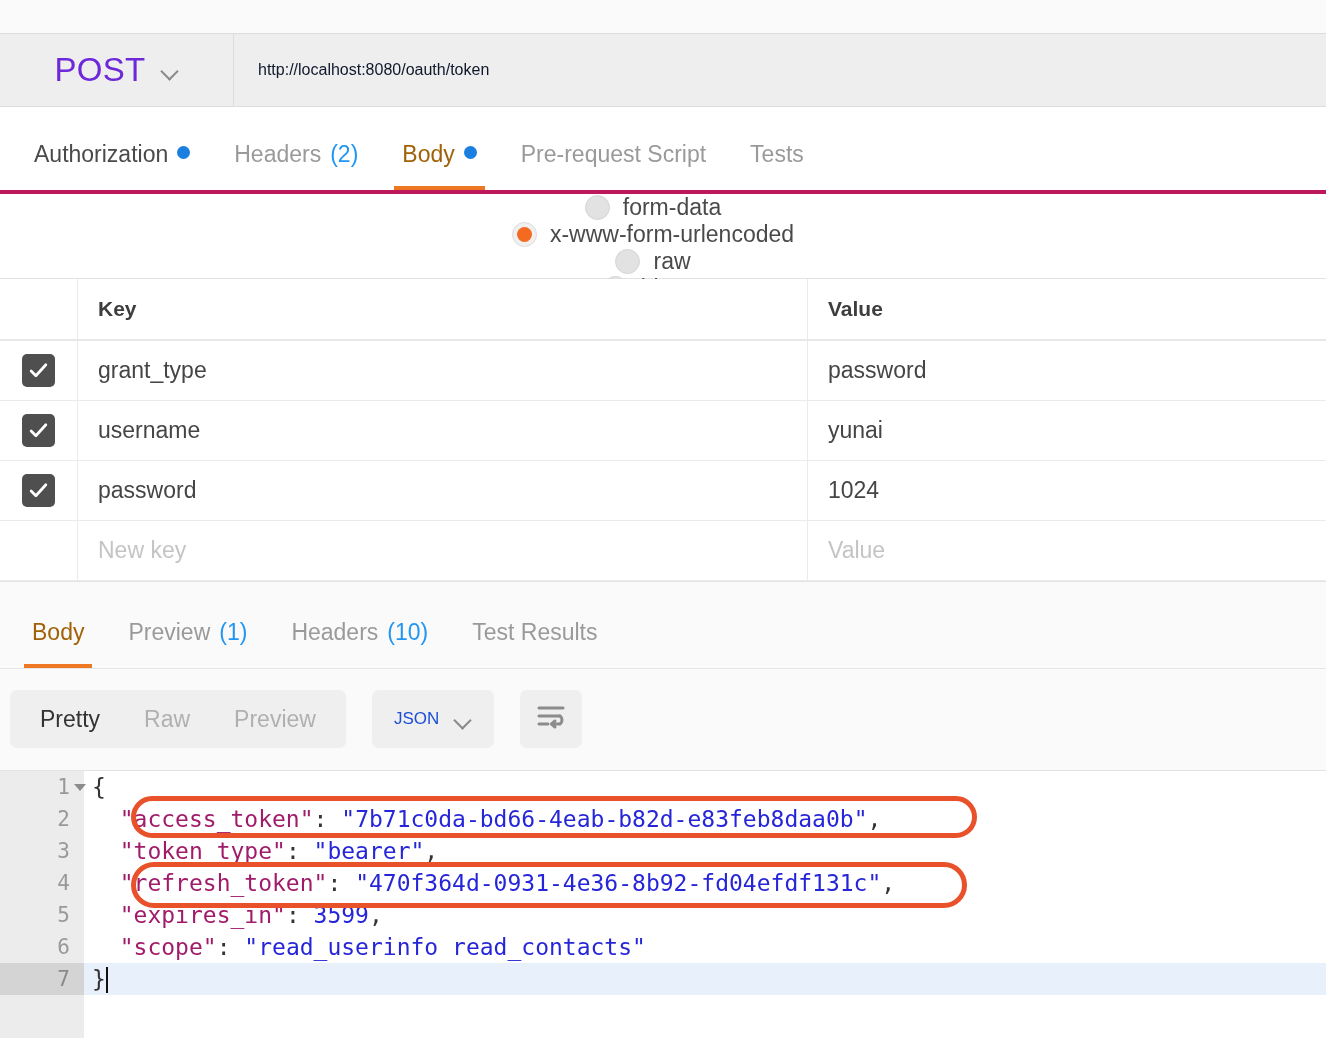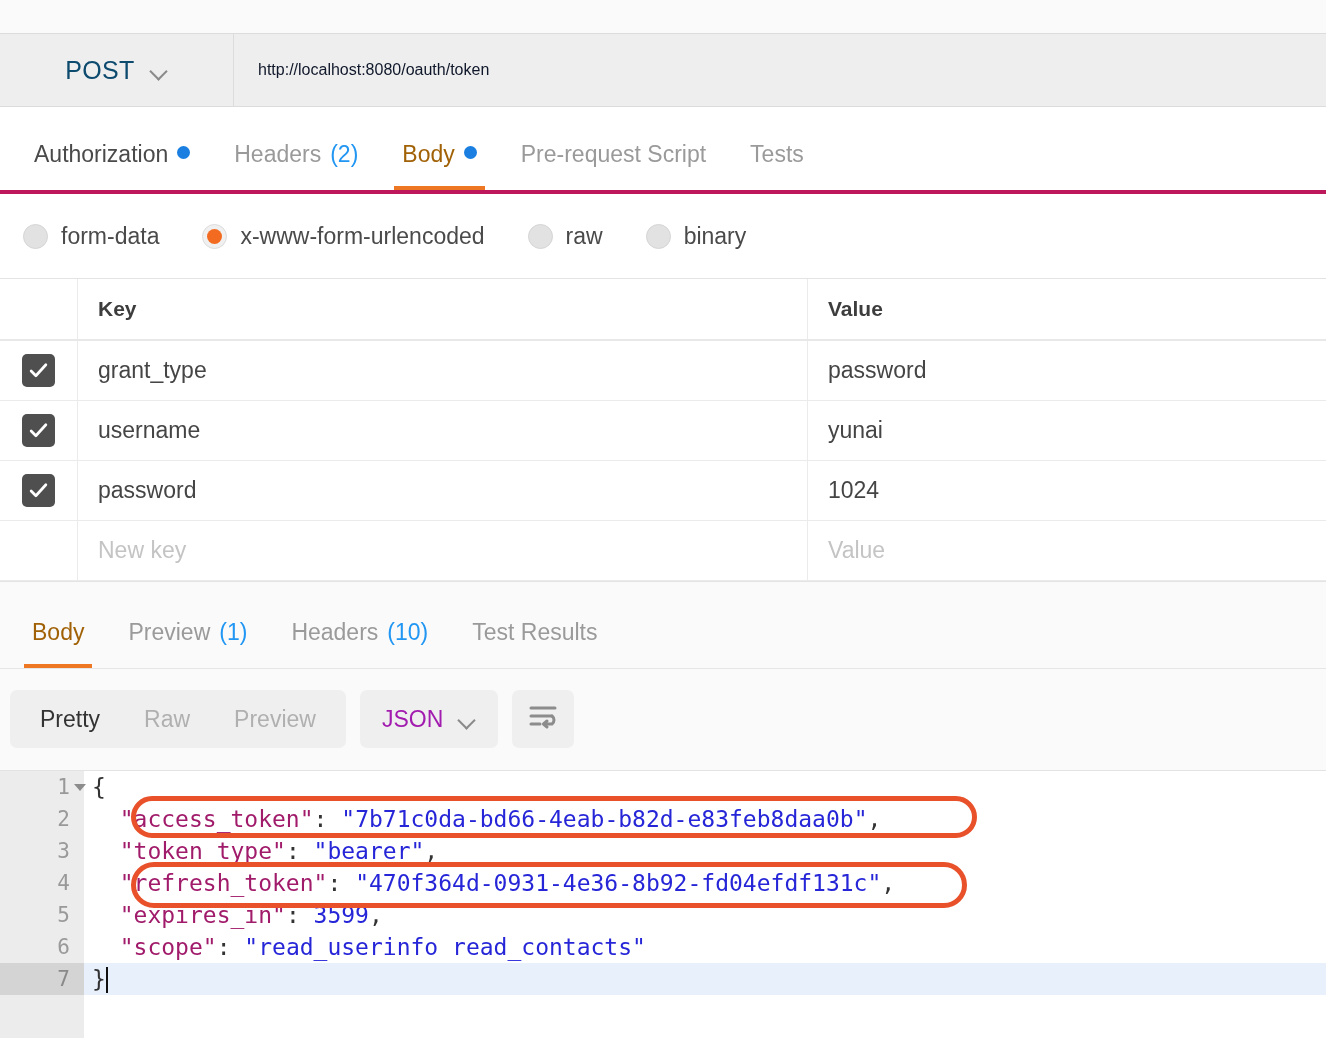--- a/index.html
+++ b/index.html
@@ -20,21 +20,21 @@
     border-top: 1px solid #dcdcdc;
     border-bottom: 1px solid #dcdcdc;
     display: flex; align-items: stretch;
   }
   .method-box {
     width: 234px; height: 100%;
     border-right: 1px solid #dcdcdc;
     display: flex; align-items: center; justify-content: center;
     gap: 16px; cursor: pointer;
   }
-  .method-label { font-size: 25px; color: #0c4a6e; letter-spacing: .3px; }
+  .method-label { font-size: 33px; color: #6d28d9; letter-spacing: .3px; }
   .chev {
     width: 17px; height: 10px; position: relative; display: inline-block;
   }
   .chev::before {
     content: ""; position: absolute; left: 1px; top: 0;
     width: 11px; height: 11px;
     border-right: 2.2px solid #8a8a8a; border-bottom: 2.2px solid #8a8a8a;
     transform: rotate(45deg);
   }
   .url-input {
@@ -75,20 +75,21 @@
   .cnt { color: #2196f3; font-size: 23px; }
 
   
   .radio-row {
     position: absolute; left: 0; top: 194px;
     width: 1326px; height: 85px;
     background: #ffffff;
     border-bottom: 1px solid #e3e3e3;
     display: flex; align-items: center;
     padding-left: 23px;
+    flex-direction: column;
   }
   .radio-item {
     display: flex; align-items: center; gap: 13px;
     margin-right: 43px; cursor: pointer;
   }
   .radio-dot {
     width: 25px; height: 25px; border-radius: 50%;
     background: #e2e2e2; border: 1px solid #d5d5d5;
     display: flex; align-items: center; justify-content: center;
     flex: none;
@@ -149,40 +150,40 @@
   .resp-tabs {
     position: relative;
     height: 87px; width: 100%;
     border-bottom: 1px solid #e6e6e6;
     display: flex; align-items: flex-end;
     padding-left: 10px;
   }
 
   .toolbar {
     height: 100px; display: flex; align-items: center;
-    padding-left: 10px; gap: 14px;
+    padding-left: 10px; gap: 26px;
     background: #fafafa;
     text-align: center;
   }
   .seg {
     display: flex; align-items: center;
     background: #efefef; border-radius: 7px;
     height: 58px; padding: 0 8px;
   }
   .seg-item {
     padding: 0 22px; height: 58px;
     display: flex; align-items: center;
     font-size: 23px; color: #b0b0b0; cursor: pointer;
   }
   .seg-item.sel { color: #333333; }
   .sel-box {
     display: flex; align-items: center; gap: 16px;
     background: #efefef; border-radius: 7px;
     height: 58px; padding: 0 22px;
-    font-size: 23px; color: #a21caf; cursor: pointer;
+    font-size: 17px; color: #1d4ed8; cursor: pointer;
   }
   .icon-btn {
     width: 62px; height: 58px;
     background: #efefef; border-radius: 7px;
     display: flex; align-items: center; justify-content: center;
     cursor: pointer;
   }
 
   
   .editor {

